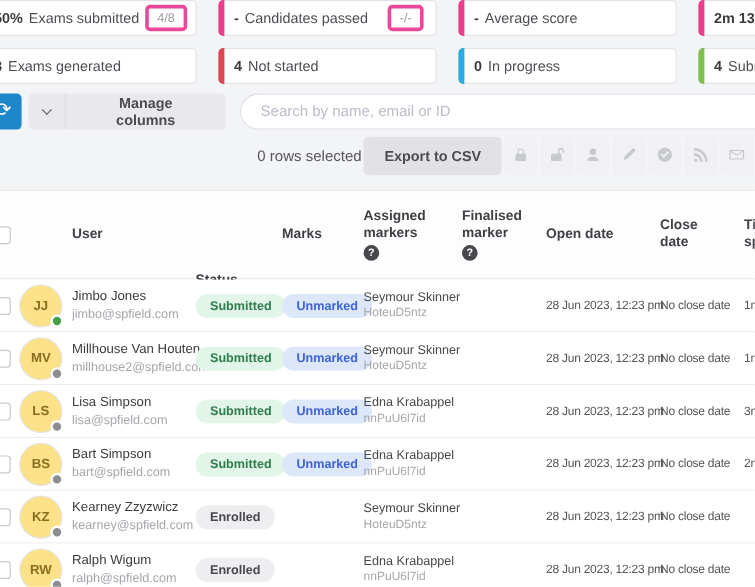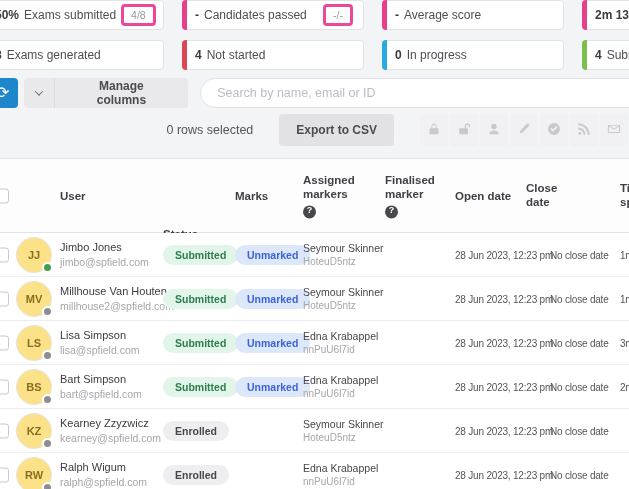--- a/index.html
+++ b/index.html
@@ -36,21 +36,21 @@
   .split-group { display:flex; background:#e9e9eb; border-radius:4px; overflow:hidden; }
   .chev-btn { width:32px; display:flex; align-items:center; justify-content:center; border:none; background:transparent; border-right:1px solid #dcdcde; cursor:pointer; }
   .chev { width:6px; height:6px; border-right:1.6px solid #6a6a6e; border-bottom:1.6px solid #6a6a6e; transform:rotate(45deg) translate(-1px,-1px); }
   .manage-btn { padding:0 20px; border:none; background:transparent; font-size:12px; font-weight:700; color:#4c4c50; cursor:pointer; font-family:inherit; }
   .search-input {
     margin-left:6px; width:614px; height:30px; border:1px solid #e2e2e6; border-radius:15px;
     padding:0 16px; font-size:12.5px; color:#55555a; outline:none; background:#fff; font-family:inherit;
   }
   .search-input::placeholder { color:#b9bdc6; }
   
-  .toolbar2 { margin-top:5px; height:34px; display:flex; align-items:center; justify-content:flex-end; gap:26px; padding-right:1px; }
+  .toolbar2 { margin-top:5px; height:34px; display:flex; align-items:center; justify-content:flex-end; gap:2px; padding-right:1px; }
   .rows-selected { font-size:12.5px; color:#55555a; }
   .export-btn { height:32px; padding:0 17px; background:#e2e2e5; border:none; border-radius:4px; font-size:12px; font-weight:700; color:#4c4c50; font-family:inherit; cursor:pointer; }
   .action-icons { display:flex; gap:2px; }
   .icon-btn { width:28px; height:32px; background:#f1f1f3; border:none; border-radius:4px; display:flex; align-items:center; justify-content:center; cursor:pointer; }
   .icon-btn svg { width:14px; height:14px; fill:#c6c9ce; }
   
   .table-wrap { margin-top:11px; margin-left:-18px; width:820px; background:#fff; border-top:1px solid #e3e3e7; }
   .thead { position:relative; height:74px; border-bottom:1px solid #e3e3e7; background:#fdfdfe; }
   .hcell { position:absolute; top:50%; transform:translateY(-50%); font-size:11.5px; font-weight:700; color:#3f3f45; line-height:1.3; }
   .hcell .help-icon {
@@ -201,21 +201,21 @@
         <div>Status</div>
       </div>
       <div class="hcell" style="left: 253px; white-space: nowrap;">
         <div>Marks</div>
       </div>
       <div class="hcell" style="left: 321px; width: 64px;"><div>Assigned markers</div><span class="help-icon">?</span></div>
       <div class="hcell" style="left: 403px; width: 64px;"><div>Finalised marker</div><span class="help-icon">?</span></div>
       <div class="hcell" style="left: 473px; white-space: nowrap;">
         <div>Open date</div>
       </div>
-      <div class="hcell" style="left: 544px; width: 50px;">
+      <div class="hcell" style="left: 568px; width: 50px;">
         <div>Close date</div>
       </div>
       <div class="hcell" style="left: 638px; width: 44px;">
         <div>Time spent</div>
       </div>
     </div>
   <div id="tbody">
       <div class="trow">
         <span class="cb"></span>
         <div class="avatar">JJ<span class="dot online"></span></div>

